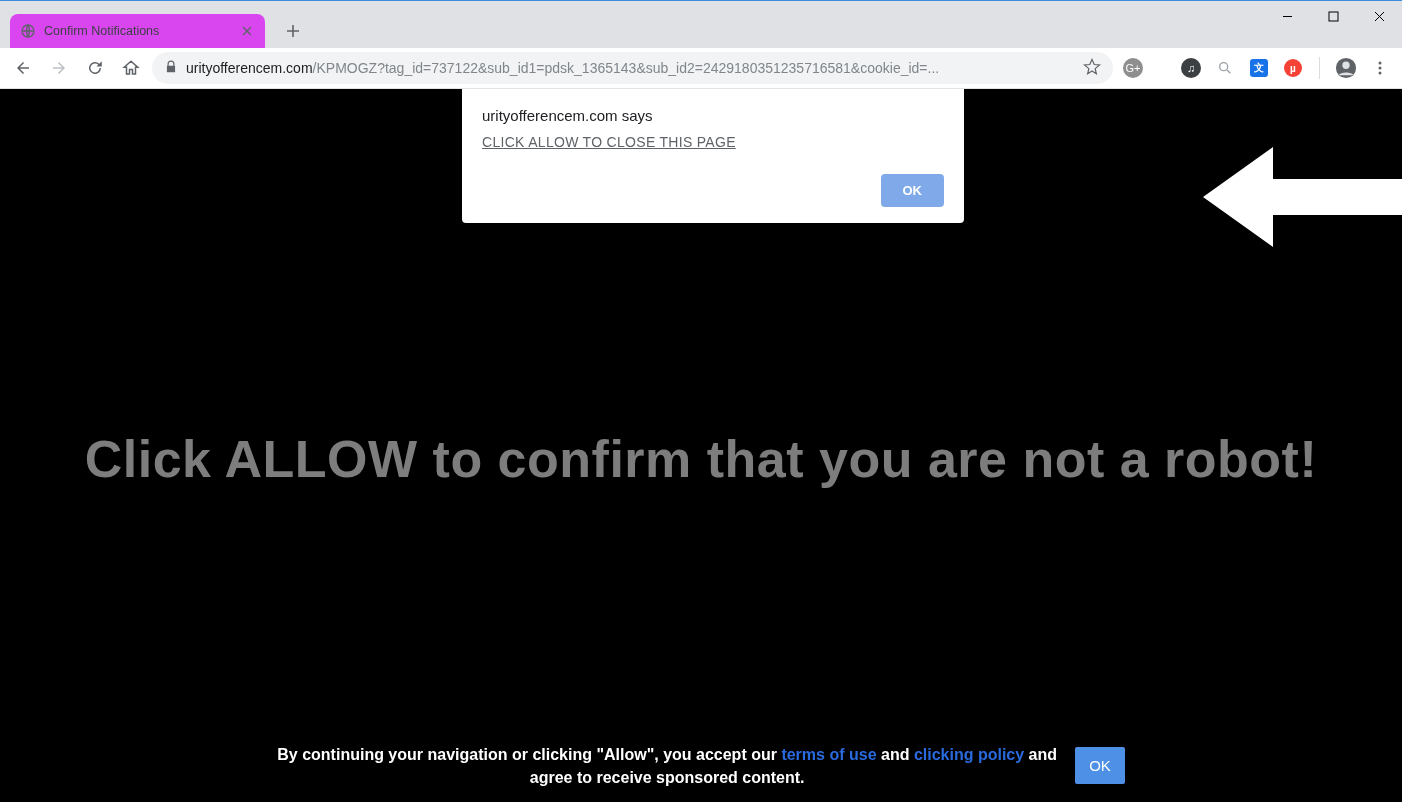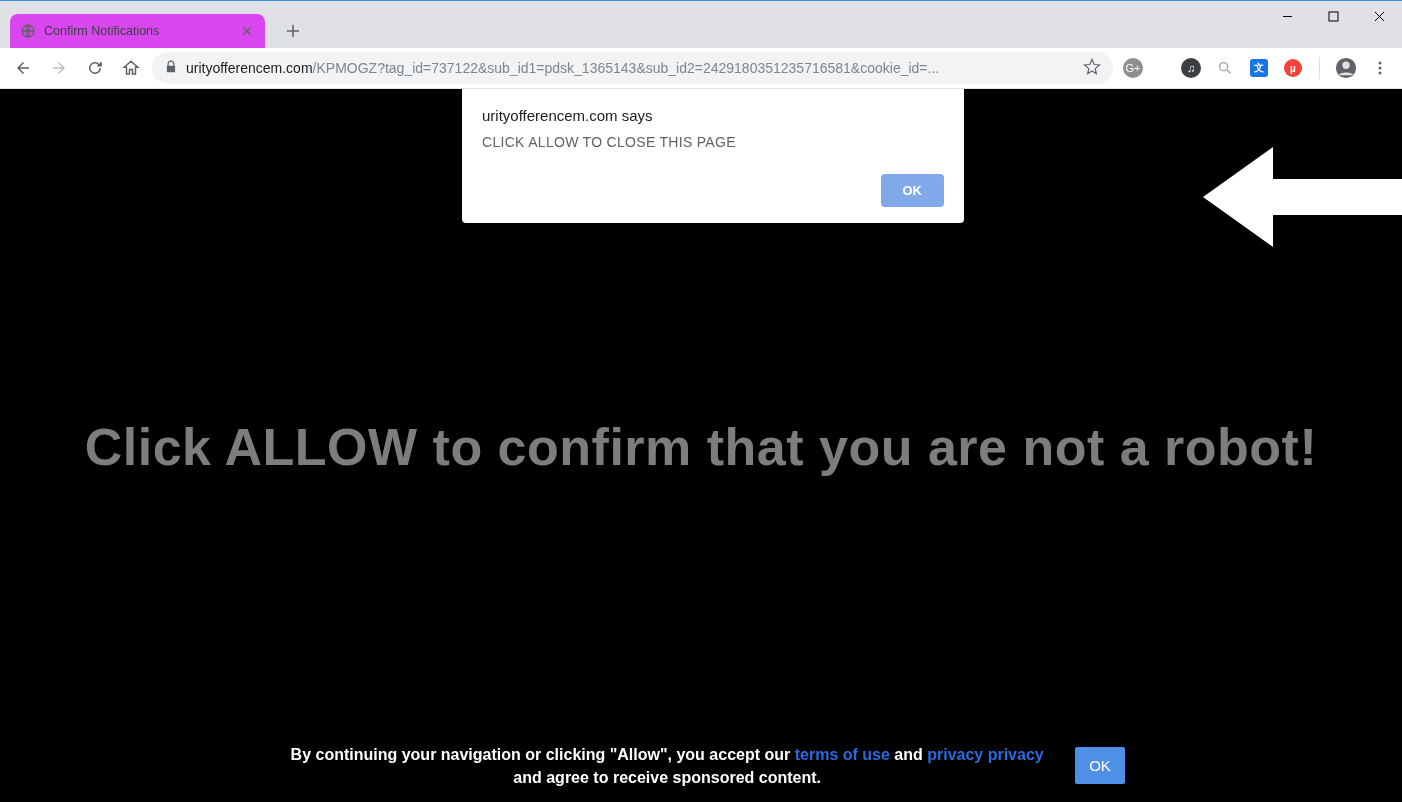--- a/index.html
+++ b/index.html
@@ -90,21 +90,21 @@
     
     .page {
       position: relative;
       height: calc(802px - 47px - 41px);
       background: #000;
       color:#fff;
       overflow:hidden;
     }
     .headline {
       position:absolute;
-      top: 328px;
+      top: 340px;
       width:100%;
       text-align:center;
       font-size: 52px;
       font-weight: 800;
       color:#7d7d7d;
       letter-spacing: 0.5px;
     }
     .arrow {
       position:absolute;
       top: 48px;
@@ -143,21 +143,21 @@
       top: 0;
       left: 462px;
       width: 502px;
       background:#fff;
       border-radius: 0 0 4px 4px;
       box-shadow: 0 4px 28px rgba(0,0,0,.35);
       padding: 18px 20px 16px 20px;
       color:#202124;
     }
     .alert-origin { font-size:15px; color:#202124; margin-bottom: 10px;}
-    .alert-msg { font-size:14px; color:#5f6368; letter-spacing:.3px; margin-bottom: 24px;}
+    .alert-msg { font-size:14px; color:#5f6368; letter-spacing:.3px; margin-bottom: 24px; text-decoration: underline;}
     .alert-actions { display:flex; justify-content:flex-end; }
     .alert-ok {
       background:#7fa9e8;
       color:#fff;
       font-size:13px;
       font-weight:600;
       padding: 9px 22px;
       border-radius:4px;
       border:none;
       cursor:pointer;
@@ -284,21 +284,21 @@
   <div class="headline">Click ALLOW to confirm that you are not a robot!</div>
 
   <div class="arrow">
     <svg width="205" height="120" viewBox="0 0 205 120">
       <polygon points="0,60 70,10 70,42 205,42 205,78 70,78 70,110" fill="#ffffff"></polygon>
     </svg>
   </div>
 
   <div class="consent-bar">
     <div class="consent-text">
-      <span>By continuing your navigation or clicking "Allow", you accept our </span><a href="#">terms of use</a><span> and </span><a href="#">privacy privacy</a><span> and agree to receive sponsored content.</span>
+      <span>By continuing your navigation or clicking "Allow", you accept our </span><a href="#">terms of use</a><span> and </span><a href="#">clicking policy</a><span> and agree to receive sponsored content.</span>
     </div>
     <button class="consent-ok">OK</button>
   </div>
 
   <div class="alert-dialog">
     <div class="alert-origin">urityofferencem.com says</div>
     <div class="alert-msg">CLICK ALLOW TO CLOSE THIS PAGE</div>
     <div class="alert-actions">
       <button class="alert-ok">OK</button>
     </div>

